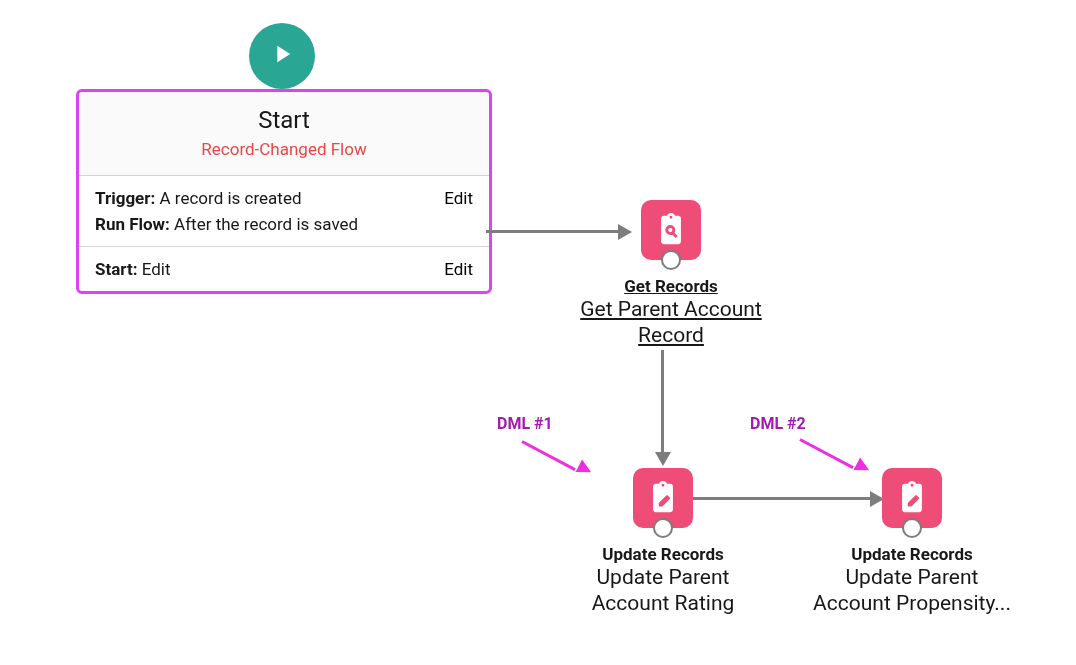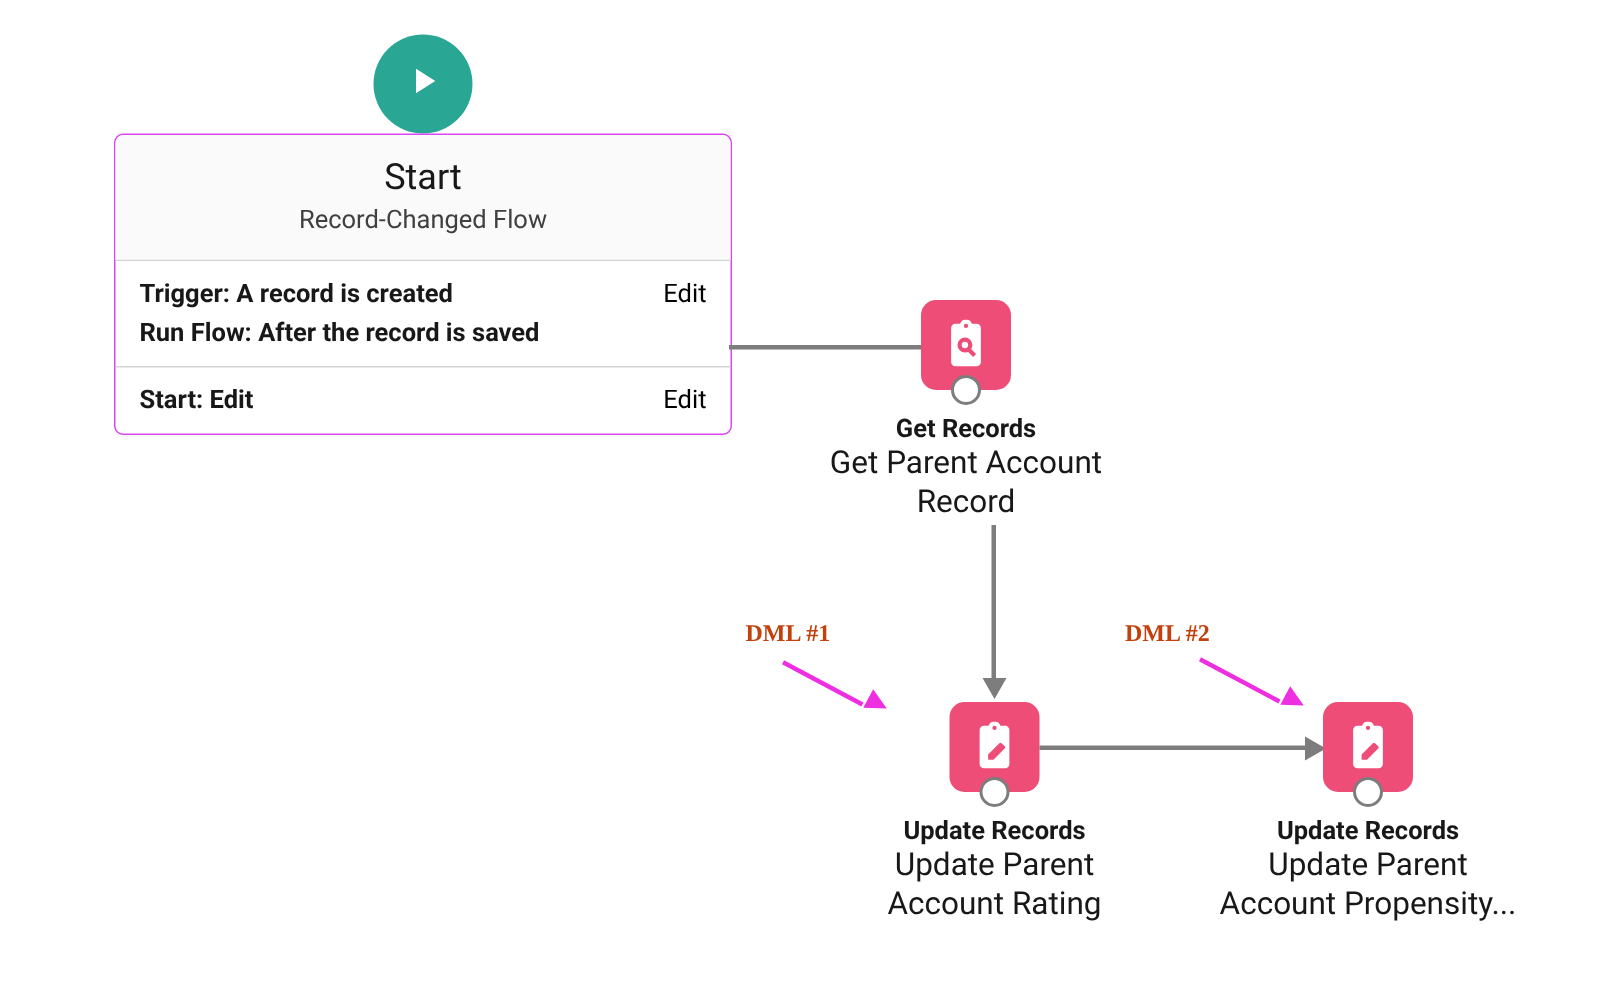--- a/index.html
+++ b/index.html
@@ -27,45 +27,45 @@
     border-radius: 50%;
     background: #2aa695;
     display:flex; align-items:center; justify-content:center;
   }
   .start-badge svg { width: 28px; height: 28px; fill:#fff; }
 
   .start-card {
     position: absolute;
     left: 76px; top: 89px;
     width: 410px;
-    border: 1px solid #d946ef;
+    border: 3px solid #d946ef;
     border-radius: 6px;
     background: #fff;
     box-shadow: 0 1px 2px rgba(0,0,0,0.04);
   }
   .start-header {
     background: #fafafa;
     border-bottom: 1px solid #d4d4d4;
     text-align: center;
     padding: 14px 10px 16px;
     border-radius: 6px 6px 0 0;
   }
   .start-title { font-size: 24px; font-weight: 400; line-height:1.2; }
-  .start-sub   { font-size: 17px; margin-top: 4px; color:#404040; }
+  .start-sub   { font-size: 17px; margin-top: 4px; color:#ef4444; }
 
   .start-row {
     display:flex; justify-content:space-between; align-items:flex-start;
     padding: 12px 16px;
     border-bottom: 1px solid #d4d4d4;
     font-size: 17px;
   }
   .start-row:last-child { border-bottom: none; }
   .row-lines { display:flex; flex-direction:column; gap:6px; }
   .kv-label { font-weight:700; }
-  .kv-value { font-weight:700; }
+  .kv-value { font-weight:400; }
   .edit-link { color:#000000; font-size:17px; cursor:pointer; }
 
   
   .flow-node { position:absolute; width:200px; text-align:center; }
   .flow-icon {
     width:60px; height:60px; border-radius:10px;
     background:#ee4d78;
     margin:0 auto;
     display:flex; align-items:center; justify-content:center;
     position:relative;
@@ -91,21 +91,21 @@
     border-left:14px solid #7d7d7d;
   }
   .arrow-down {
     position:absolute; width:0; height:0;
     border-left:8px solid transparent;
     border-right:8px solid transparent;
     border-top:14px solid #7d7d7d;
   }
 
   
-  .dml-label { position:absolute; font-weight:700; font-size:16px; color:#c2410c;font-family:Liberation Serif, serif; }
+  .dml-label { position:absolute; font-weight:700; font-size:16px; color:#a21caf; }
   .magenta-arrow { position:absolute; }
   .magenta-arrow .shaft {
     width:60px; height:3px; background:#ee2fe1;
     transform-origin: left center;
   }
   .magenta-head {
     position:absolute; width:0; height:0;
     border-top:7px solid transparent;
     border-bottom:7px solid transparent;
     border-left:14px solid #ee2fe1;
@@ -144,21 +144,21 @@
       <div>
         <span class="kv-label">Start: </span><span class="kv-value">Edit</span>
       </div>
       <span class="edit-link">Edit</span>
     </div>
   </div>
 
   <div class="conn-line h" style="left:486px; top:230px; width:135px;"></div>
   <div class="arrow-right" style="left:618px; top:223.5px;"></div>
 
-  <div class="flow-node" style="left:544px; top:200px;">
+  <div class="flow-node" style="left:571px; top:200px;text-decoration:underline;">
     <div class="flow-icon">
       <svg viewBox="0 0 24 24">
           <path d="M17 2h-2.2A3 3 0 0 0 12 0a3 3 0 0 0-2.8 2H7a2 2 0 0 0-2 2v16a2 2 0 0 0 2 2h10a2 2 0 0 0 2-2V4a2 2 0 0 0-2-2zm-5 0a1 1 0 1 1-1 1 1 1 0 0 1 1-1zm-.5 6.5A3.5 3.5 0 0 1 15 12a3.46 3.46 0 0 1-.57 1.9l2.33 2.34-1.41 1.41-2.34-2.33A3.46 3.46 0 0 1 11.5 15.5 3.5 3.5 0 0 1 8 12a3.5 3.5 0 0 1 3.5-3.5zm0 2A1.5 1.5 0 1 0 13 12a1.5 1.5 0 0 0-1.5-1.5z"></path>
         </svg>
       <div class="out-port"></div>
     </div>
     <div class="node-title">Get Records</div>
     <div class="node-sub">Get Parent Account Record</div>
   </div>
 

